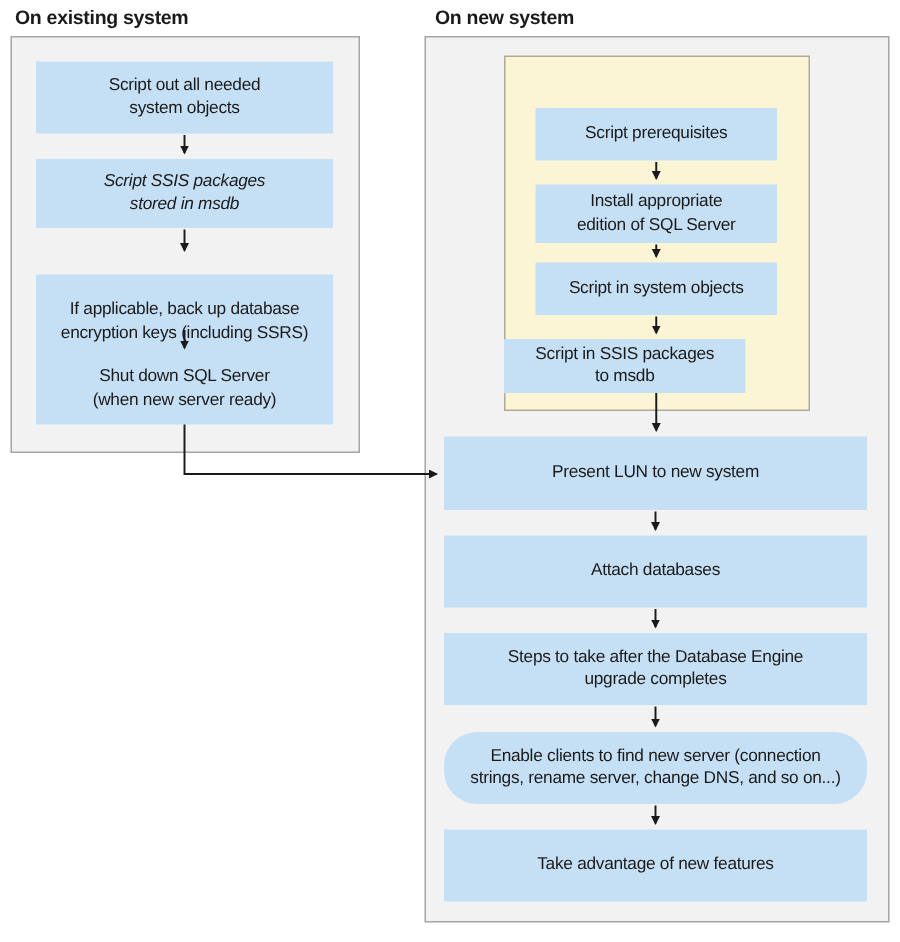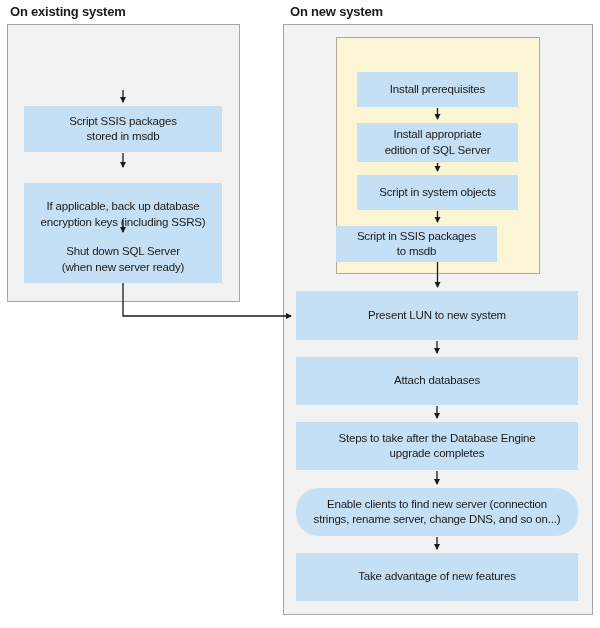--- a/index.html
+++ b/index.html
@@ -84,28 +84,30 @@
 
   <div class="col-title" style="left:10px; top:4px;">On existing system</div>
   <div class="col-title" style="left:290px; top:4px;text-align:center;">On new system</div>
 
   <div class="panel" style="left:7px; top:24px; width:233px; height:278px;"></div>
 
   <div class="panel" style="left:283px; top:24px; width:310px; height:591px;"></div>
 
   <div class="prestage" style="left:336px; top:37px; width:204px; height:237px;"></div>
 
-  <div class="step" style="left:24px; top:106px; width:198px; height:46px;">Script SSIS packages
+  <div class="step" style="left:24px; top:41px;  width:198px; height:48px;">Script out all needed
+system objects</div>
+  <div class="step" style="left:24px; top:106px; width:198px; height:46px;font-style:italic;">Script SSIS packages
 stored in msdb</div>
   <div class="step" style="left:24px; top:164px; width:198px; height:63px;margin-top:19px;">If applicable, back up database
 encryption keys (including SSRS)</div>
   <div class="step" style="left:24px; top:236px; width:198px; height:47px;">Shut down SQL Server
 (when new server ready)</div>
 
-  <div class="step" style="left:357px; top:72px;  width:161px; height:35px;">Install prerequisites</div>
+  <div class="step" style="left:357px; top:72px;  width:161px; height:35px;">Script prerequisites</div>
   <div class="step" style="left:357px; top:123px; width:161px; height:39px;">Install appropriate
 edition of SQL Server</div>
   <div class="step" style="left:357px; top:175px; width:161px; height:35px;">Script in system objects</div>
   <div class="step" style="left:336px; top:226px; width:161px; height:36px;">Script in SSIS packages
 to msdb</div>
 
   <div class="step" style="left:296px; top:291px; width:282px; height:49px;">Present LUN to new system</div>
   <div class="step" style="left:296px; top:357px; width:282px; height:48px;">Attach databases</div>
   <div class="step" style="left:296px; top:422px; width:282px; height:48px;">Steps to take after the Database Engine
 upgrade completes</div>

